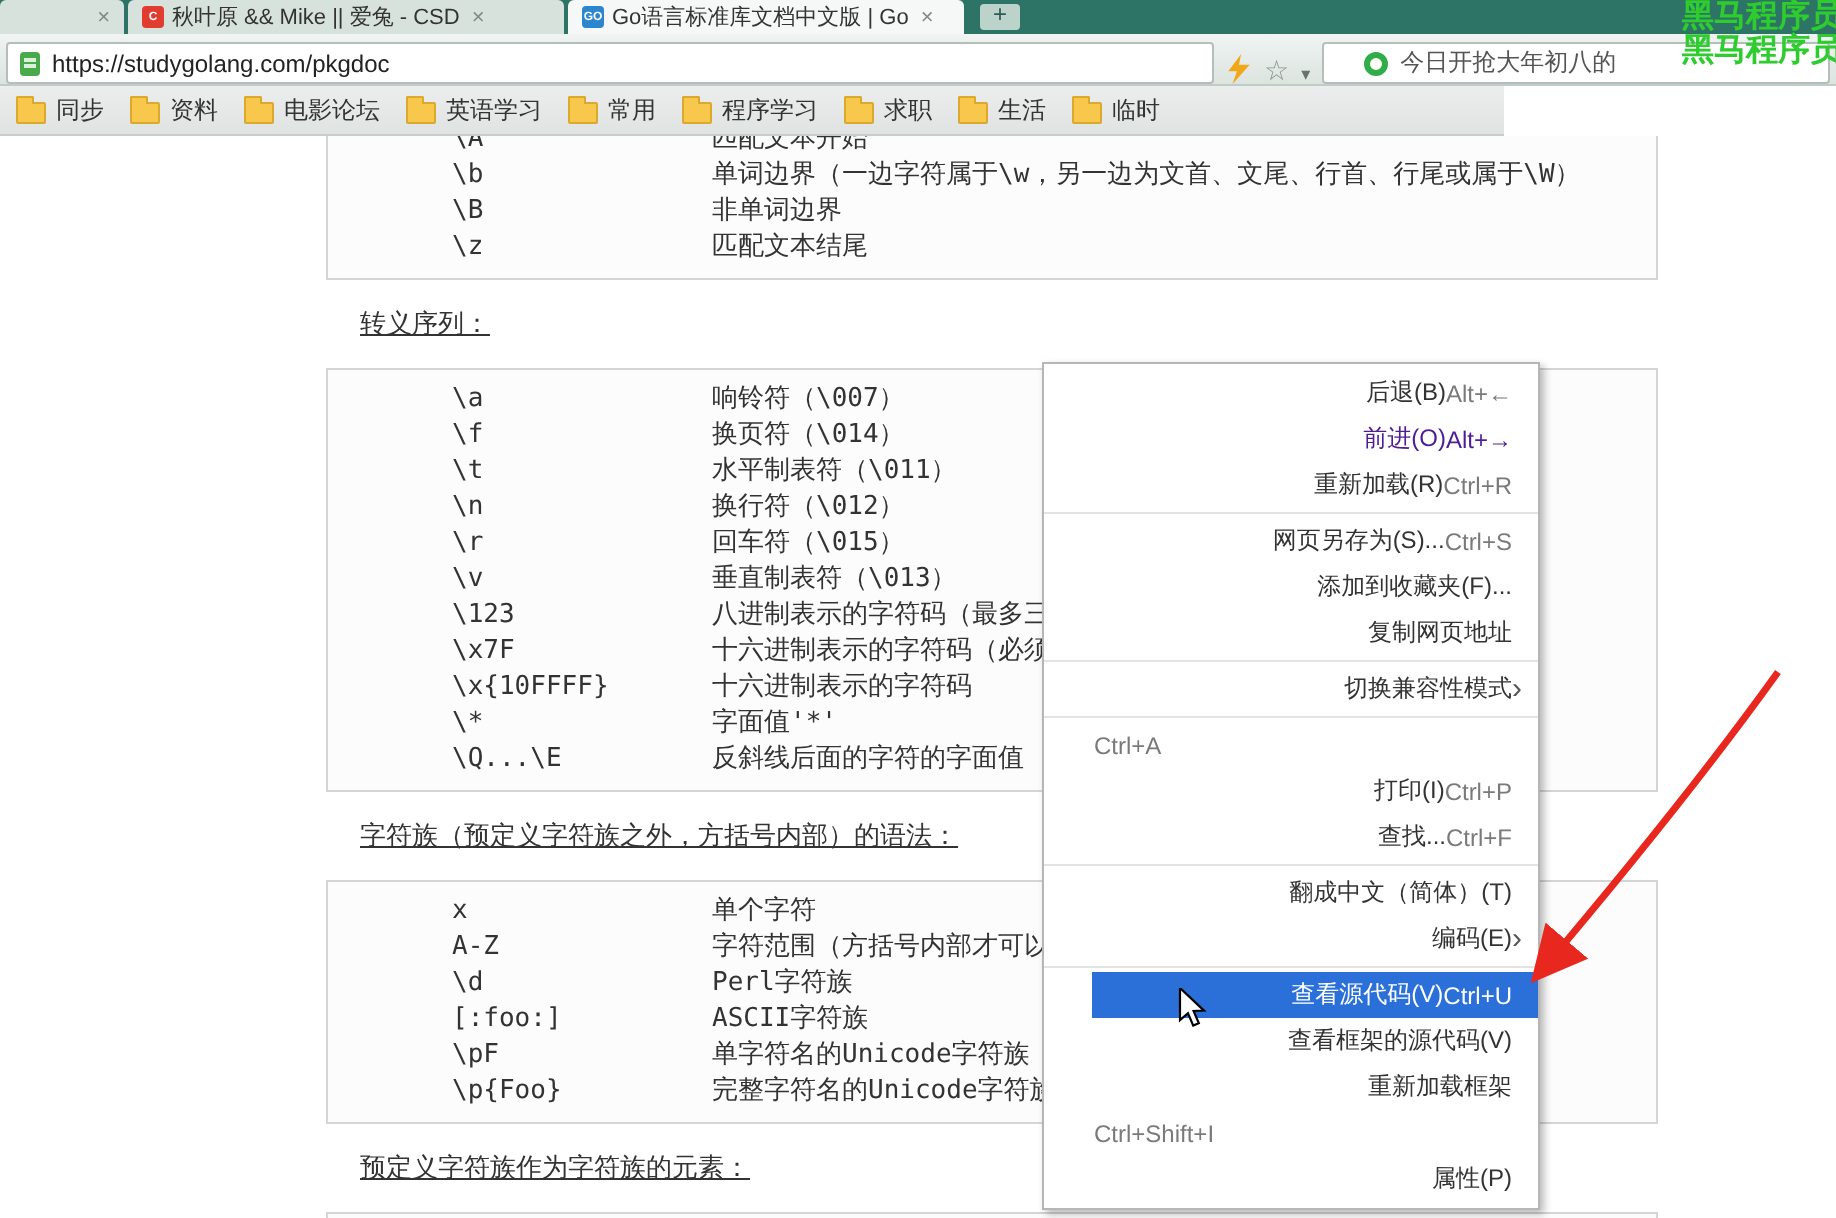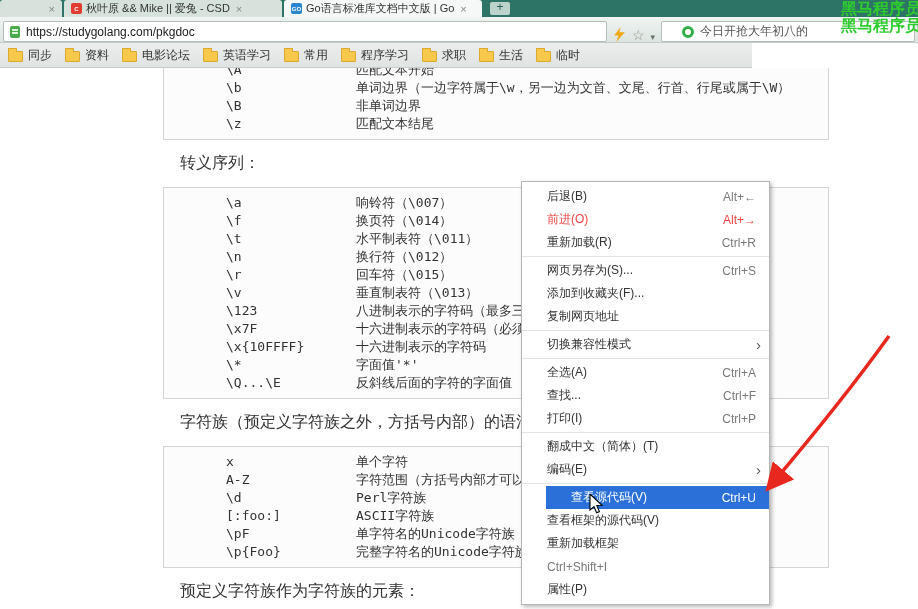--- a/index.html
+++ b/index.html
@@ -49,32 +49,32 @@
                     border:1px solid #dca92f; border-bottom:none; border-radius:1px 1px 0 0; }
 
   
   .content { position:absolute; top:68px; left:0; width:918px; height:541px; background:#fff; overflow:hidden; }
   .doc { position:absolute; left:163px; top:0; width:666px; color:#333; }
   .codebox { border:1px solid #d5d5d5; background:#fcfcfc; padding:6px 0 6px 62px;
              font-family:"DejaVu Sans Mono",monospace; font-size:13px; line-height:18px; }
   .crow { display:flex; }
   .crow .code { flex:none; width:130px; white-space:pre; }
   .crow .desc { flex:1; white-space:nowrap; overflow:hidden; }
-  .doc-heading { font-size:16px; margin:13px 0 13px 17px; }
+  .doc-heading { font-size:13px; margin:13px 0 13px 17px;text-decoration:underline; }
   #box1 { margin-top:-14px; }
 
   
   .context-menu { position:absolute; left:521px; top:181px; width:249px; background:#fff;
                   border:1px solid #b6b6b6; box-shadow:2px 2px 4px rgba(0,0,0,.28); padding:3px 0;
                   font-size:12px; color:#333; z-index:30; }
-  .menu-item { height:23px; display:flex; align-items:center; padding:0 13px 0 25px; }
+  .menu-item { height:23px; display:flex; align-items:center; padding:0 13px 0 25px;text-align:right; }
   .mi-label { flex:1; white-space:nowrap; }
   .mi-shortcut { color:#7a7a7a; white-space:nowrap; }
   .mi-arrow { color:#555; font-size:15px; line-height:15px; margin-right:-5px; }
-  .menu-item.disabled, .menu-item.disabled .mi-shortcut { color:#ef4444; }
+  .menu-item.disabled, .menu-item.disabled .mi-shortcut { color:#4c1d95; }
   .menu-item.highlighted { background:#2a70d8; color:#fff;margin-left:24px; }
   .menu-item.highlighted .mi-shortcut { color:#fff; }
   .menu-sep { border-top:1px solid #e3e3e3; margin:2px 0; }
 
   
   .annotation-arrow { position:absolute; top:0; left:0; z-index:50; pointer-events:none; }
   .cursor-svg { position:absolute; left:589px; top:494px; z-index:60; pointer-events:none; }
   .watermark { position:absolute; top:0; right:-3px; z-index:40; color:#2ecc2e; font-weight:bold;
                font-size:16px; line-height:17px; text-align:right; pointer-events:none; }
 </style>
@@ -312,30 +312,29 @@
     <span class="mi-label">复制网页地址</span>
     <span class="mi-shortcut"></span>
   </div>
   <div class="menu-sep"></div>
   <div class="menu-item">
     <span class="mi-label">切换兼容性模式</span>
     <span class="mi-arrow">›</span>
   </div>
   <div class="menu-sep"></div>
   <div class="menu-item">
-    <span class="mi-label">全选(A)</span>
     <span class="mi-shortcut">Ctrl+A</span>
+  </div>
+  <div class="menu-item">
+    <span class="mi-label">打印(I)</span>
+    <span class="mi-shortcut">Ctrl+P</span>
   </div>
   <div class="menu-item">
     <span class="mi-label">查找...</span>
     <span class="mi-shortcut">Ctrl+F</span>
-  </div>
-  <div class="menu-item">
-    <span class="mi-label">打印(I)</span>
-    <span class="mi-shortcut">Ctrl+P</span>
   </div>
   <div class="menu-sep"></div>
   <div class="menu-item">
     <span class="mi-label">翻成中文（简体）(T)</span>
     <span class="mi-shortcut"></span>
   </div>
   <div class="menu-item">
     <span class="mi-label">编码(E)</span>
     <span class="mi-arrow">›</span>
   </div>

